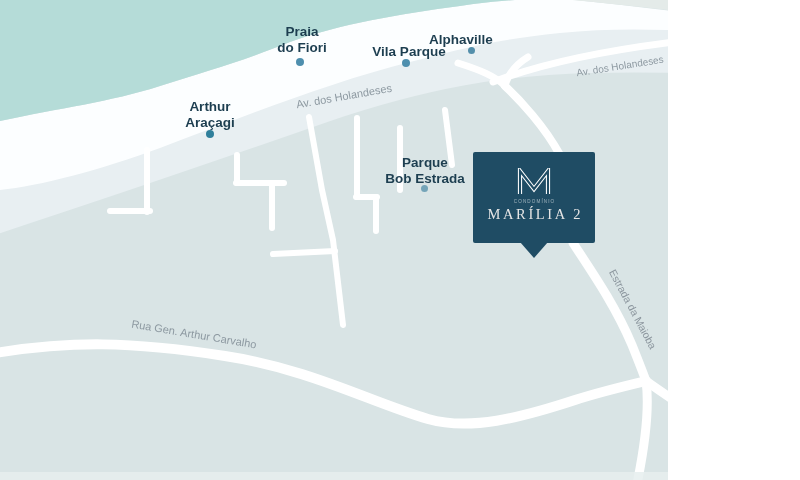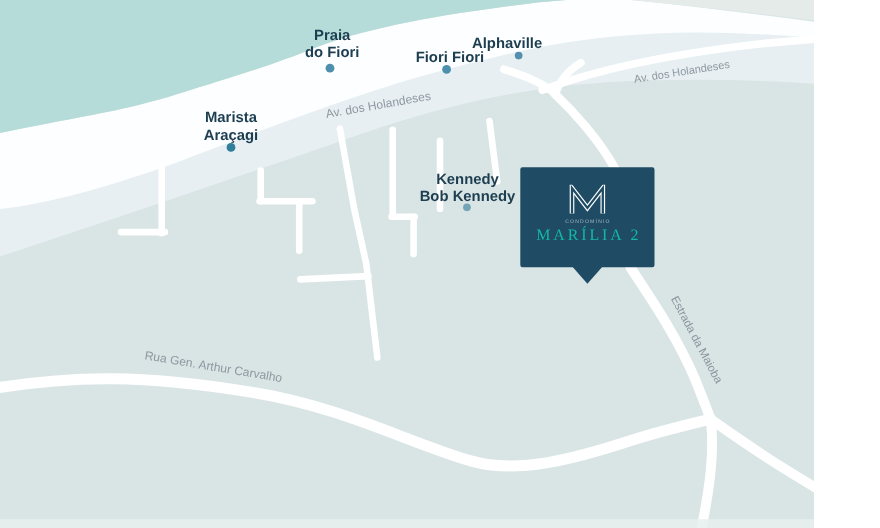--- a/index.html
+++ b/index.html
@@ -1,17 +1,17 @@
 <!DOCTYPE html>
 <html><head>
 <meta charset="utf-8">
 <style>
   html,body{margin:0;padding:0;background:#fff;}
   #stage{
-    position:relative;width:740px;height:480px;overflow:hidden;
+    position:relative;width:668px;height:480px;overflow:hidden;
     background:#d9e4e5;
     font-family:"Liberation Sans",sans-serif;
   }
   #map-svg{position:absolute;left:0;top:0;}
 
   
   .place{
     position:absolute;text-align:center;transform:translateX(-50%);
     font-weight:700;font-size:13.5px;line-height:1.18;color:#1d3e50;white-space:nowrap;
   }
@@ -48,21 +48,21 @@
     border-left:14px solid transparent;border-right:14px solid transparent;
     border-top:16px solid #1f4c64;
   }
   #marker-logo{display:block;margin:16px auto 3px auto;}
   #marker-brand{
     font-size:4.6px;letter-spacing:1.1px;color:rgba(255,255,255,.55);
     text-transform:uppercase;padding-left:1.1px;
   }
   #marker-name{
     margin-top:2px;font-family:"Liberation Serif",serif;font-size:14.5px;
-    letter-spacing:2.6px;padding-left:2.6px;color:#14b8a6;
+    letter-spacing:2.6px;padding-left:2.6px;color:#e5e5e5;
   }
 </style>
 </head>
 <body>
 
 <div id="stage">
 
   <svg id="map-svg" width="800" height="480" viewBox="0 0 800 480">
 
     <rect x="0" y="0" width="800" height="480" fill="#d9e4e5"></rect>
@@ -115,38 +115,38 @@
     <rect x="0" y="472" width="800" height="8" fill="#e6efee" opacity="0.85"></rect>
   </svg>
 
   <div class="place" id="place-praia">
     <span style="display:block">Praia</span>
     <span style="display:block">do Fiori</span>
   </div>
   <div class="dot" id="dot-praia" style="background:#4e8fae"></div>
 
   <div class="place" id="place-vila">
-    <span style="display:block">Fiori Fiori</span>
+    <span style="display:block">Vila Parque</span>
   </div>
   <div class="dot" id="dot-vila" style="background:#4e8fae"></div>
 
   <div class="place" id="place-alpha">
     <span style="display:block">Alphaville</span>
   </div>
   <div class="dot" id="dot-alpha" style="background:#548fab"></div>
 
   <div class="place" id="place-marista">
-    <span style="display:block">Marista</span>
+    <span style="display:block">Arthur</span>
     <span style="display:block">Araçagi</span>
   </div>
   <div class="dot" id="dot-marista" style="background:#2f7f9b"></div>
 
   <div class="place" id="place-parque">
-    <span style="display:block">Kennedy</span>
-    <span style="display:block">Bob Kennedy</span>
+    <span style="display:block">Parque</span>
+    <span style="display:block">Bob Estrada</span>
   </div>
   <div class="dot" id="dot-parque" style="background:#74a4b8"></div>
 
   <div class="road-label" id="road-av1">Av. dos Holandeses</div>
   <div class="road-label" id="road-av2">Av. dos Holandeses</div>
   <div class="road-label" id="road-estrada">Estrada da Maioba</div>
   <div class="road-label" id="road-rua">Rua Gen. Arthur Carvalho</div>
 
   <div id="marker">
     <svg id="marker-logo" width="34" height="28" viewBox="0 0 34 28">

